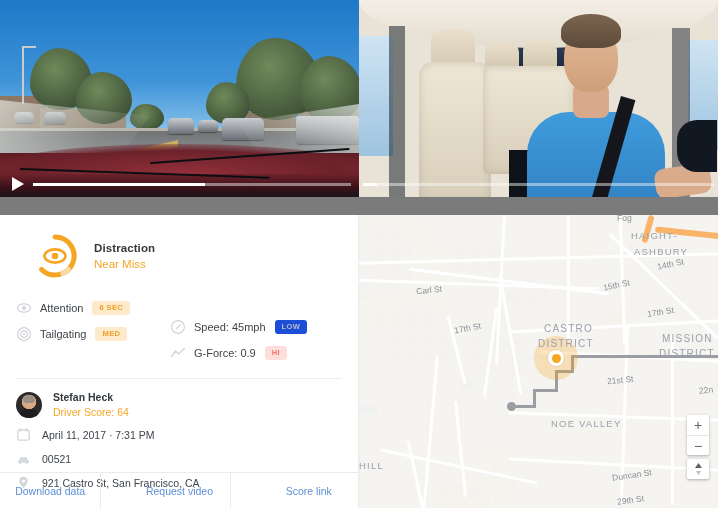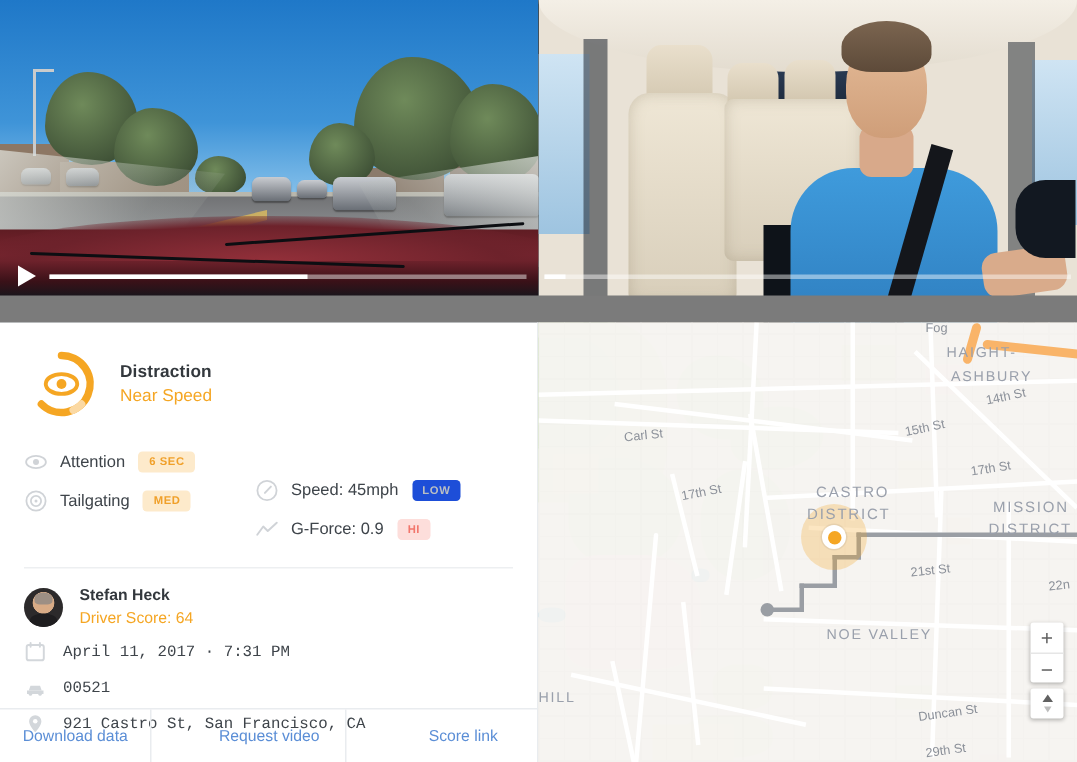--- a/index.html
+++ b/index.html
@@ -122,21 +122,21 @@
 
   
   .bottom { position:absolute; left:0; top:215px; width:718px; height:293px; display:flex; }
 
   .panel {
     width:359px; height:293px; background:#fff; position:relative;
     border-right:1px solid #e9ecef;
   }
 
   
-  .event-head { display:flex; align-items:center; padding:16px 0 0 16px; }
+  .event-head { display:flex; align-items:center; padding:16px 0 0 30px; }
   .gauge { position:relative; width:50px; height:50px; flex:0 0 50px; }
   .event-text { margin-left:14px; }
   .event-title { font-size:11.5px; font-weight:bold; color:#33383d; letter-spacing:.1px; }
   .event-sub { font-size:11.5px; color:#f5a623; margin-top:4px; }
 
   
   .metrics { display:flex; padding:14px 0 0 16px; }
   .mcol { width:146px; }
   .mcol.right { width:auto; padding-left:8px;margin-top:19px; }
   .mrow { display:flex; align-items:center; height:26px; }
@@ -164,21 +164,21 @@
     border-radius:50% 50% 30% 30%; background:#9d8f84;
   }
   .avatar:after{
     content:""; position:absolute; left:4px; bottom:0; width:18px; height:9px;
     border-radius:50% 50% 0 0; background:#1e1d1f;
   }
   .driver-text { margin-left:11px; }
   .driver-name { font-size:10.5px; font-weight:bold; color:#33383d; }
   .driver-score { font-size:10.5px; color:#f5a623; margin-top:3px; }
 
-  .info-row { display:flex; align-items:center; padding:9px 0 0 16px;font-family:Liberation Mono, monospace; }
+  .info-row { display:flex; align-items:center; padding:9px 0 0 16px; }
   .iicon { width:15px; height:15px; flex:0 0 15px; margin-right:11px; }
   .itext { font-size:10.5px; color:#3e444a; }
 
   
   .actions {
     position:absolute; left:0; bottom:0; width:359px; height:36px;
     display:flex; border-top:1px solid #e9ecef;margin-top:12px;
   }
   .action {
     flex:1; display:flex; align-items:center; justify-content:center;
@@ -315,21 +315,21 @@
         <div class="gauge">
           <svg width="50" height="50" viewBox="0 0 50 50">
             <path d="M25 6 a19 19 0 1 1 -13.4 32.4" fill="none" stroke="#F5A623" stroke-width="5" stroke-linecap="round"></path>
             <path d="M38.4 38.4 a19 19 0 0 1 -5.6 4" fill="none" stroke="#FBD9A3" stroke-width="5" stroke-linecap="round"></path>
             <ellipse cx="25" cy="25" rx="10.5" ry="6.6" fill="none" stroke="#F5A623" stroke-width="2.6"></ellipse>
             <circle cx="25" cy="25" r="3.3" fill="#F5A623"></circle>
           </svg>
         </div>
         <div class="event-text">
           <div class="event-title">Distraction</div>
-          <div class="event-sub">Near Speed</div>
+          <div class="event-sub">Near Miss</div>
         </div>
       </div>
 
       <div class="metrics">
         <div class="mcol">
 
           <div class="mrow">
             <span class="micon">
               <svg width="16" height="16" viewBox="0 0 16 16">
                 <ellipse cx="8" cy="8" rx="6.6" ry="4.1" fill="none" stroke="#c8ccd1" stroke-width="1.2"></ellipse>

